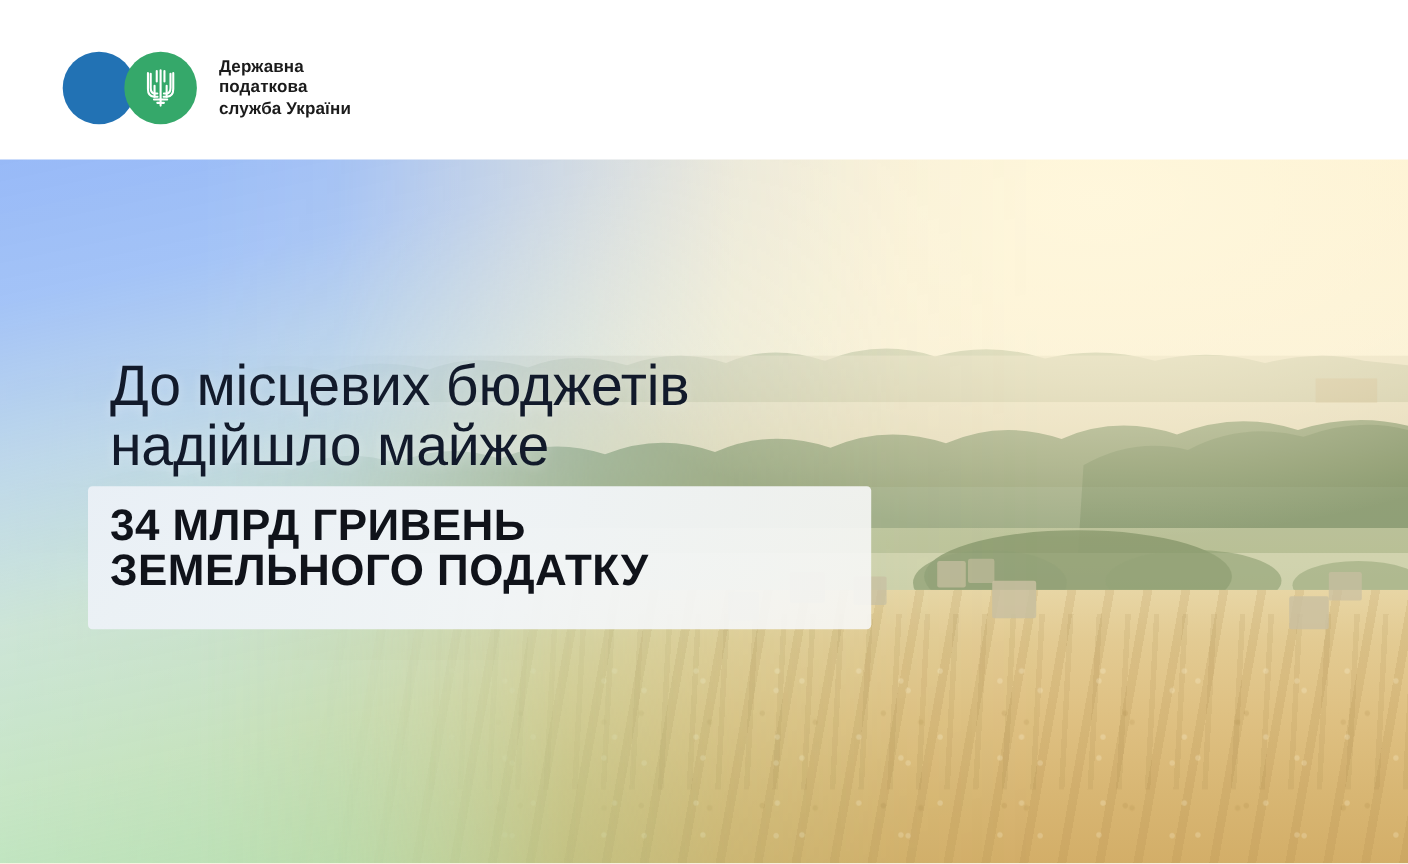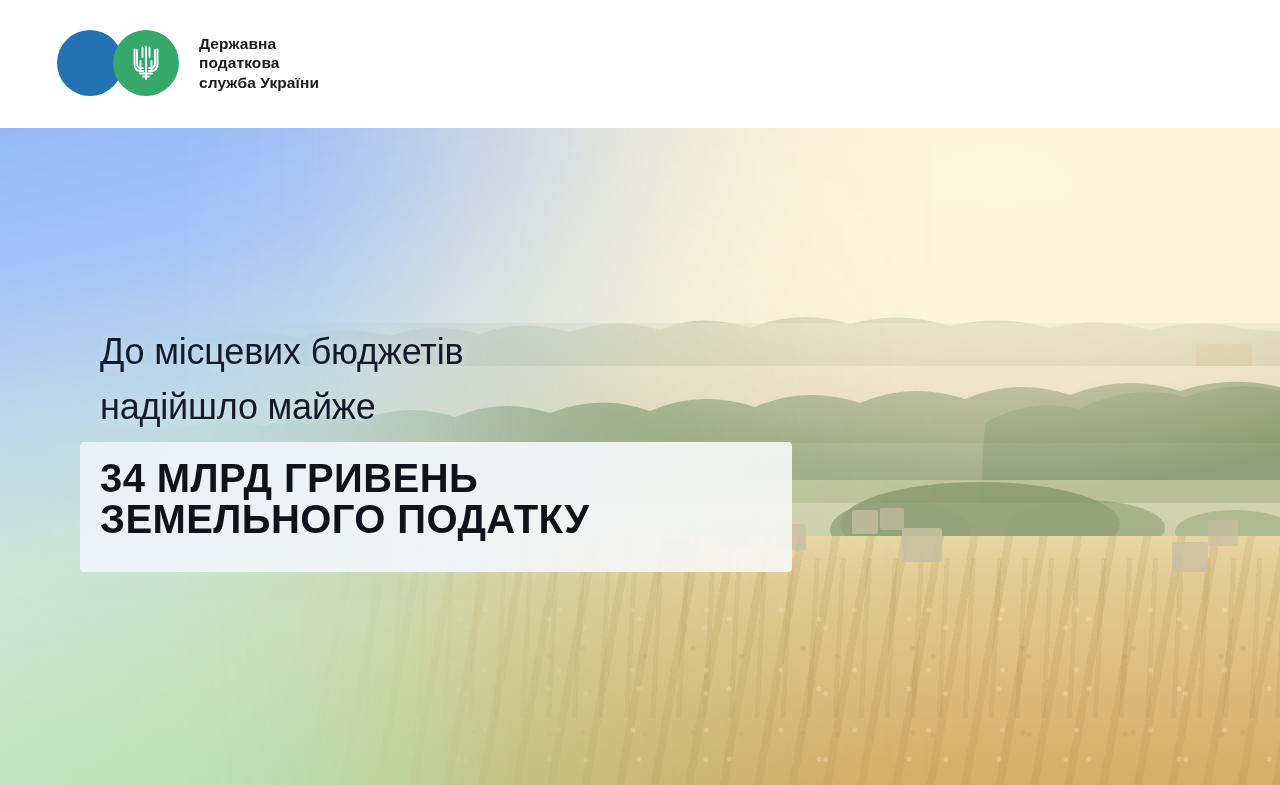--- a/index.html
+++ b/index.html
@@ -6,21 +6,21 @@
   html,body{margin:0;padding:0;}
   body{
     width:1280px;height:785px;overflow:hidden;
     font-family:"Liberation Sans","DejaVu Sans",sans-serif;
     background:#ffffff;
   }
   #stage{position:relative;width:1280px;height:785px;overflow:hidden;background:#fff;}
 
   
   .header{
-    position:absolute;left:0;top:0;width:1280px;height:128px;
+    position:absolute;left:0;top:17px;width:1280px;height:128px;
     background:#ffffff;z-index:40;
   }
   .logo{position:absolute;left:57px;top:30px;display:flex;align-items:center;}
   .logo-marks{position:relative;width:122px;height:66px;flex:none;}
   .circle{position:absolute;top:0;width:66px;height:66px;border-radius:50%;}
   .circle-blue{left:0;background:#2272b4;}
   .circle-green{left:56px;background:#35a86a;}
   .trident{position:absolute;left:56px;top:0;width:66px;height:66px;}
   .logo-text{
     margin-left:20px;
@@ -128,21 +128,21 @@
       rgba(167,231,181,.92) 100%);
     -webkit-mask-image:linear-gradient(to right,#000 0%,#000 14%,rgba(0,0,0,.92) 24%,rgba(0,0,0,.55) 38%,rgba(0,0,0,.20) 52%,rgba(0,0,0,.05) 64%,transparent 74%);
             mask-image:linear-gradient(to right,#000 0%,#000 14%,rgba(0,0,0,.92) 24%,rgba(0,0,0,.55) 38%,rgba(0,0,0,.20) 52%,rgba(0,0,0,.05) 64%,transparent 74%);
   }
   .bale{position:absolute;background:#c9bfa1;border-radius:2px;opacity:.85;}
 
   
   .content{position:absolute;left:0;top:128px;width:1280px;height:657px;z-index:30;}
   .headline{
     position:absolute;left:100px;top:196px;
-    font-size:36px;line-height:55px;font-weight:500;
+    font-size:52px;line-height:55px;font-weight:500;
     color:#121a2b;letter-spacing:-.2px;white-space:pre-line;
     text-shadow:0 1px 10px rgba(255,255,255,.35);
   }
   .hl-box{
     position:absolute;left:80px;top:314px;width:712px;height:130px;
     background:linear-gradient(120deg, rgba(236,241,247,.93) 0%, rgba(243,246,250,.93) 55%, rgba(247,247,245,.90) 100%);
     border-radius:4px;
   }
   .hl-text{
     position:absolute;left:100px;top:330px;width:760px;

